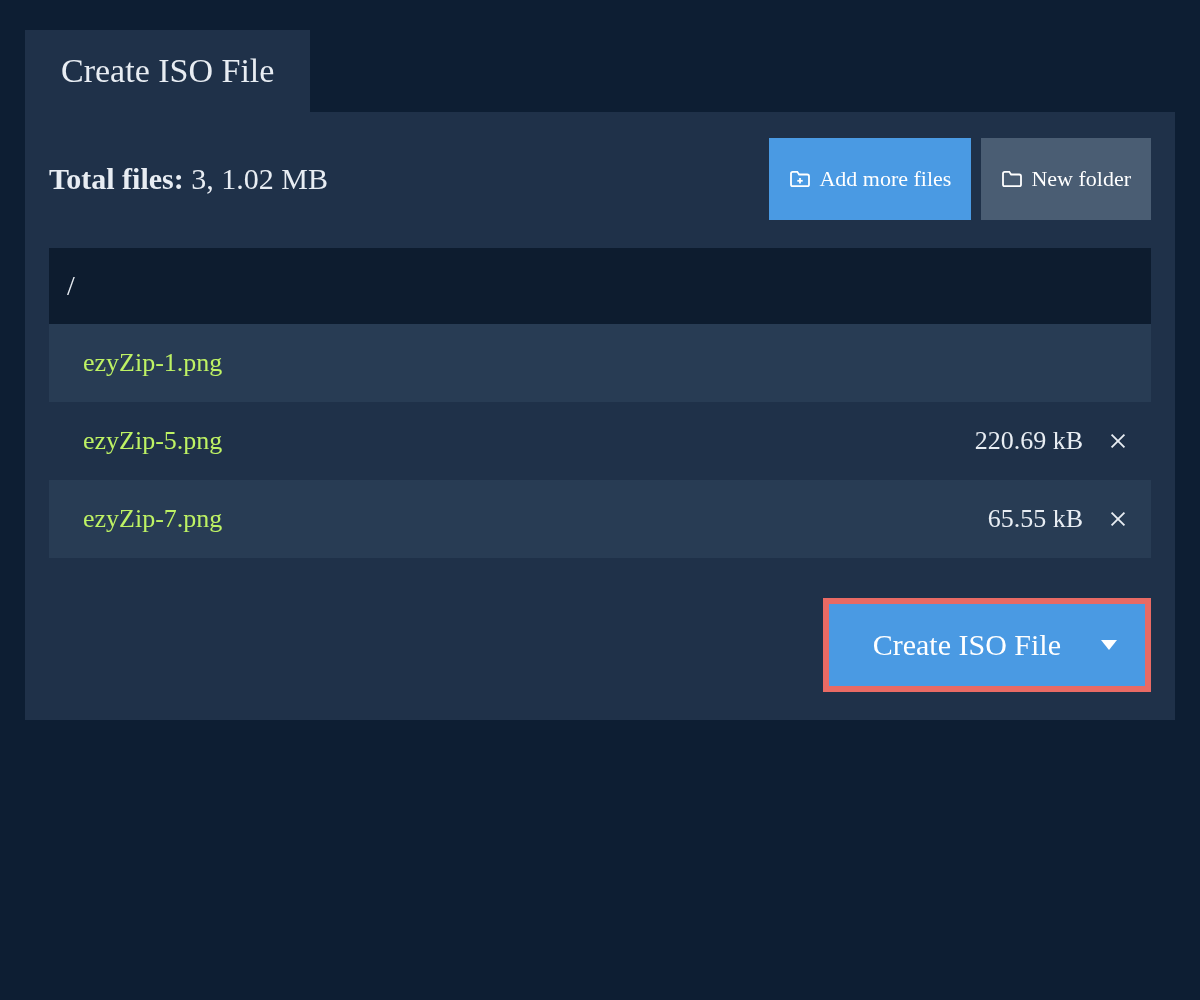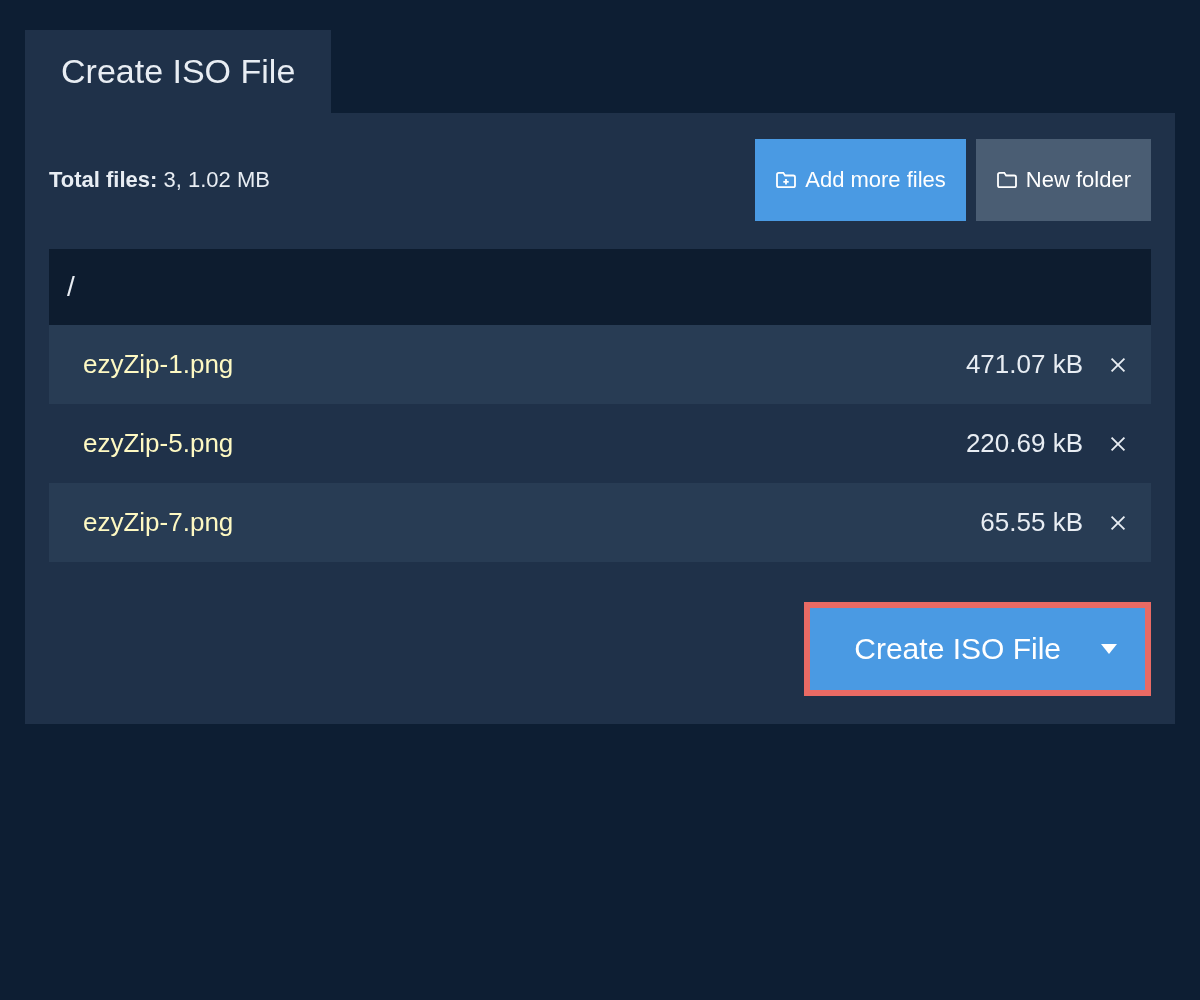--- a/index.html
+++ b/index.html
@@ -9,41 +9,42 @@
     }
     body {
       background-color: #0d1e33;
       font-family: 'Segoe UI', -apple-system, BlinkMacSystemFont, sans-serif;
       width: 1200px;
       height: 1000px;
       color: #e8edf3;
     }
     .container {
       padding: 30px 25px;
+      font-family: Liberation Serif, serif;
     }
     .tab {
       display: inline-block;
       background-color: #1f3149;
       padding: 22px 36px;
       font-size: 34px;
       font-weight: 300;
       color: #e8edf3;
     }
     .panel {
       background-color: #1f3149;
       padding: 26px 24px 28px 24px;
     }
     .toolbar {
       display: flex;
       justify-content: space-between;
       align-items: center;
       margin-bottom: 28px;
     }
     .total-files {
-      font-size: 22px;
+      font-size: 30px;
       color: #e8edf3;
     }
     .total-files-label {
       font-weight: 700;
     }
     .total-files-value {
       font-weight: 400;
     }
     .toolbar-buttons {
       display: flex;
@@ -93,21 +94,21 @@
       padding: 24px 18px 24px 34px;
       font-size: 26px;
     }
     .file-row:nth-child(odd) {
       background-color: #283c54;
     }
     .file-row:nth-child(even) {
       background-color: #1f3149;
     }
     .file-name {
-      color: #fef9c3;
+      color: #bef264;
       font-weight: 400;
     }
     .file-right {
       display: flex;
       align-items: center;
       gap: 20px;
     }
     .file-size {
       color: #e8edf3;
       font-weight: 400;
@@ -193,31 +194,20 @@
     </div>
 
     <div class="file-list">
       <div class="path-header">
         <span>/</span>
       </div>
 
       <div class="file-rows">
         <div class="file-row">
           <span class="file-name">ezyZip-1.png</span>
-          <div class="file-right">
-            <span class="file-size">471.07 kB</span>
-            <button class="remove-btn">
-              <span class="icon">
-                <svg width="22" height="22" viewBox="0 0 24 24" stroke="#e8edf3" stroke-width="2">
-                  <line x1="5" y1="5" x2="19" y2="19"></line>
-                  <line x1="19" y1="5" x2="5" y2="19"></line>
-                </svg>
-              </span>
-            </button>
-          </div>
         </div>
 
         <div class="file-row">
           <span class="file-name">ezyZip-5.png</span>
           <div class="file-right">
             <span class="file-size">220.69 kB</span>
             <button class="remove-btn">
               <span class="icon">
                 <svg width="22" height="22" viewBox="0 0 24 24" stroke="#e8edf3" stroke-width="2">
                   <line x1="5" y1="5" x2="19" y2="19"></line>

